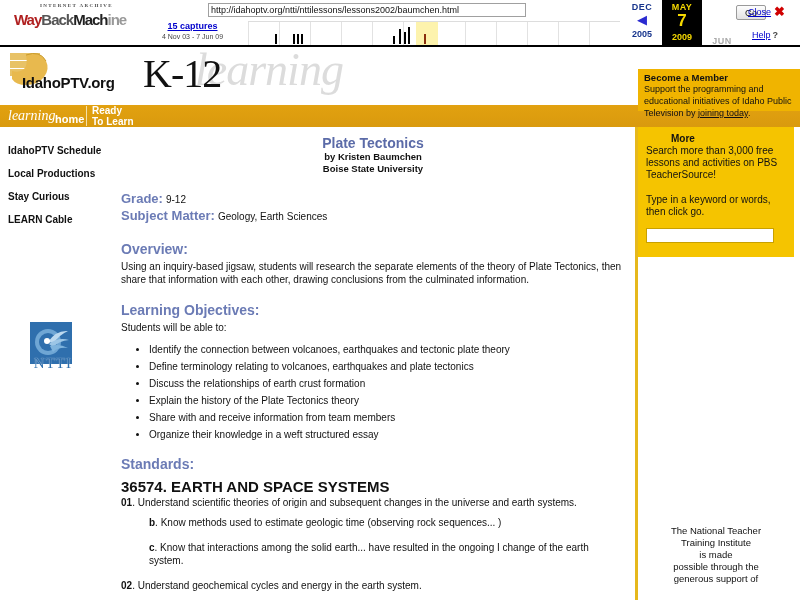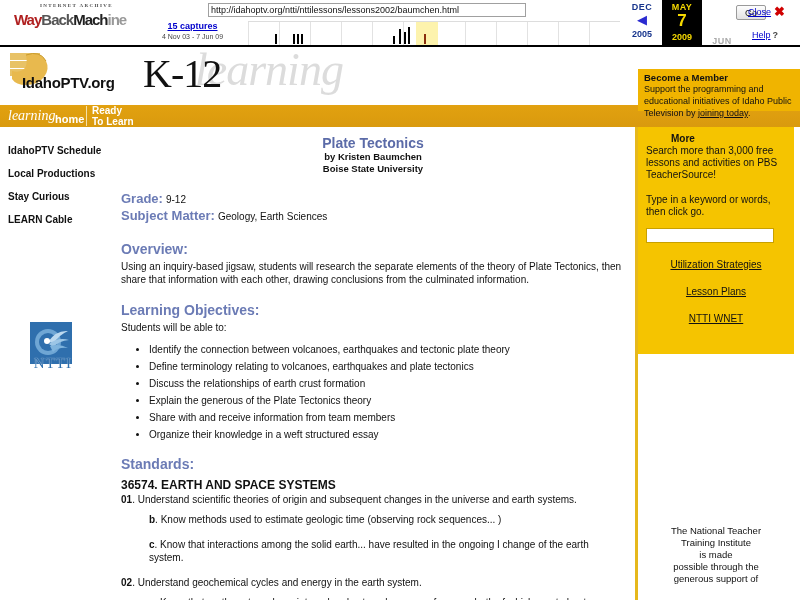--- a/index.html
+++ b/index.html
@@ -115,21 +115,21 @@
     padding:0 10px 0 6px;overflow:hidden;}
   .title{text-align:center;font-size:14px;font-weight:bold;color:#5b6ba8;margin-top:8px;}
   .byline{text-align:center;font-size:9.5px;font-weight:bold;color:#111;line-height:12px;}
   .meta{margin-top:16px;line-height:16px;}
   .meta .lbl{font-size:13px;font-weight:bold;color:#6b7bb5;}
   .meta .val{font-size:10px;color:#111;}
   h2.sec{font-size:14px;font-weight:bold;color:#6b7bb5;margin:16px 0 3px 0;}
   p.body{font-size:10px;color:#111;line-height:13px;margin:0;}
   ul.objectives{margin:10px 0 0 0;padding-left:28px;}
   ul.objectives li{font-size:10px;color:#111;margin-bottom:6px;}
-  .std-head{font-size:12px;font-weight:bold;color:#111;margin-top:6px;}
+  .std-head{font-size:15px;font-weight:bold;color:#111;margin-top:6px;}
   .std-line{font-size:10px;color:#111;margin-top:1px;line-height:13px;}
   .std-sub{font-size:10px;color:#111;margin:7px 0 0 28px;line-height:13px;}
   .std-sub b{font-weight:bold;}
 
   
   #rightcol{position:absolute;left:638px;top:0;width:162px;height:377px;background:#fff;}
   .member{position:absolute;left:0;top:-58px;width:162px;height:42px;
     background:#f0b400;box-sizing:border-box;padding:3px 6px;}
   .mb-title{font-size:9.5px;font-weight:bold;color:#111;}
   .mb-txt{font-size:9px;color:#111;line-height:12px;}
@@ -294,21 +294,21 @@
 
     <h2 class="sec">Overview:</h2>
     <p class="body">Using an inquiry-based jigsaw, students will research the separate elements of the theory of Plate Tectonics, then share that information with each other, drawing conclusions from the culminated information.</p>
 
     <h2 class="sec">Learning Objectives:</h2>
     <p class="body">Students will be able to:</p>
     <ul class="objectives">
       <li>Identify the connection between volcanoes, earthquakes and tectonic plate theory</li>
       <li>Define terminology relating to volcanoes, earthquakes and plate tectonics</li>
       <li>Discuss the relationships of earth crust formation</li>
-      <li>Explain the generous of the Plate Tectonics theory</li>
+      <li>Explain the history of the Plate Tectonics theory</li>
       <li>Share with and receive information from team members</li>
       <li>Organize their knowledge in a weft structured essay</li>
     </ul>
 
     <h2 class="sec">Standards:</h2>
     <div class="std-head">36574. EARTH AND SPACE SYSTEMS</div>
     <div class="std-line">
       <b>01</b><span>. Understand scientific theories of origin and subsequent changes in the universe and earth systems.</span>
     </div>
     <div class="std-sub">
@@ -333,25 +333,20 @@
       <div class="mb-title">Become a Member</div>
       <div class="mb-txt"><span>Support the programming and educational initiatives of Idaho Public Television by </span><a href="#">joining today</a><span>.</span></div>
     </div>
 
     <div class="ylw">
       <div class="more-title">More</div>
       <div class="more-txt">Search more than 3,000 free lessons and activities on PBS TeacherSource!</div>
       <div class="more-gap"></div>
       <div class="more-txt">Type in a keyword or words, then click go.</div>
       <input class="search-in" type="text" placeholder="" style="">
-      <div class="ylinks">
-        <a href="#">Utilization Strategies</a>
-        <a href="#">Lesson Plans</a>
-        <a href="#">NTTI WNET</a>
-      </div>
     </div>
 
     <div class="credit">
       <div>The National Teacher</div>
       <div>Training Institute</div>
       <div>is made</div>
       <div>possible through the</div>
       <div>generous support of</div>
     </div>
 

